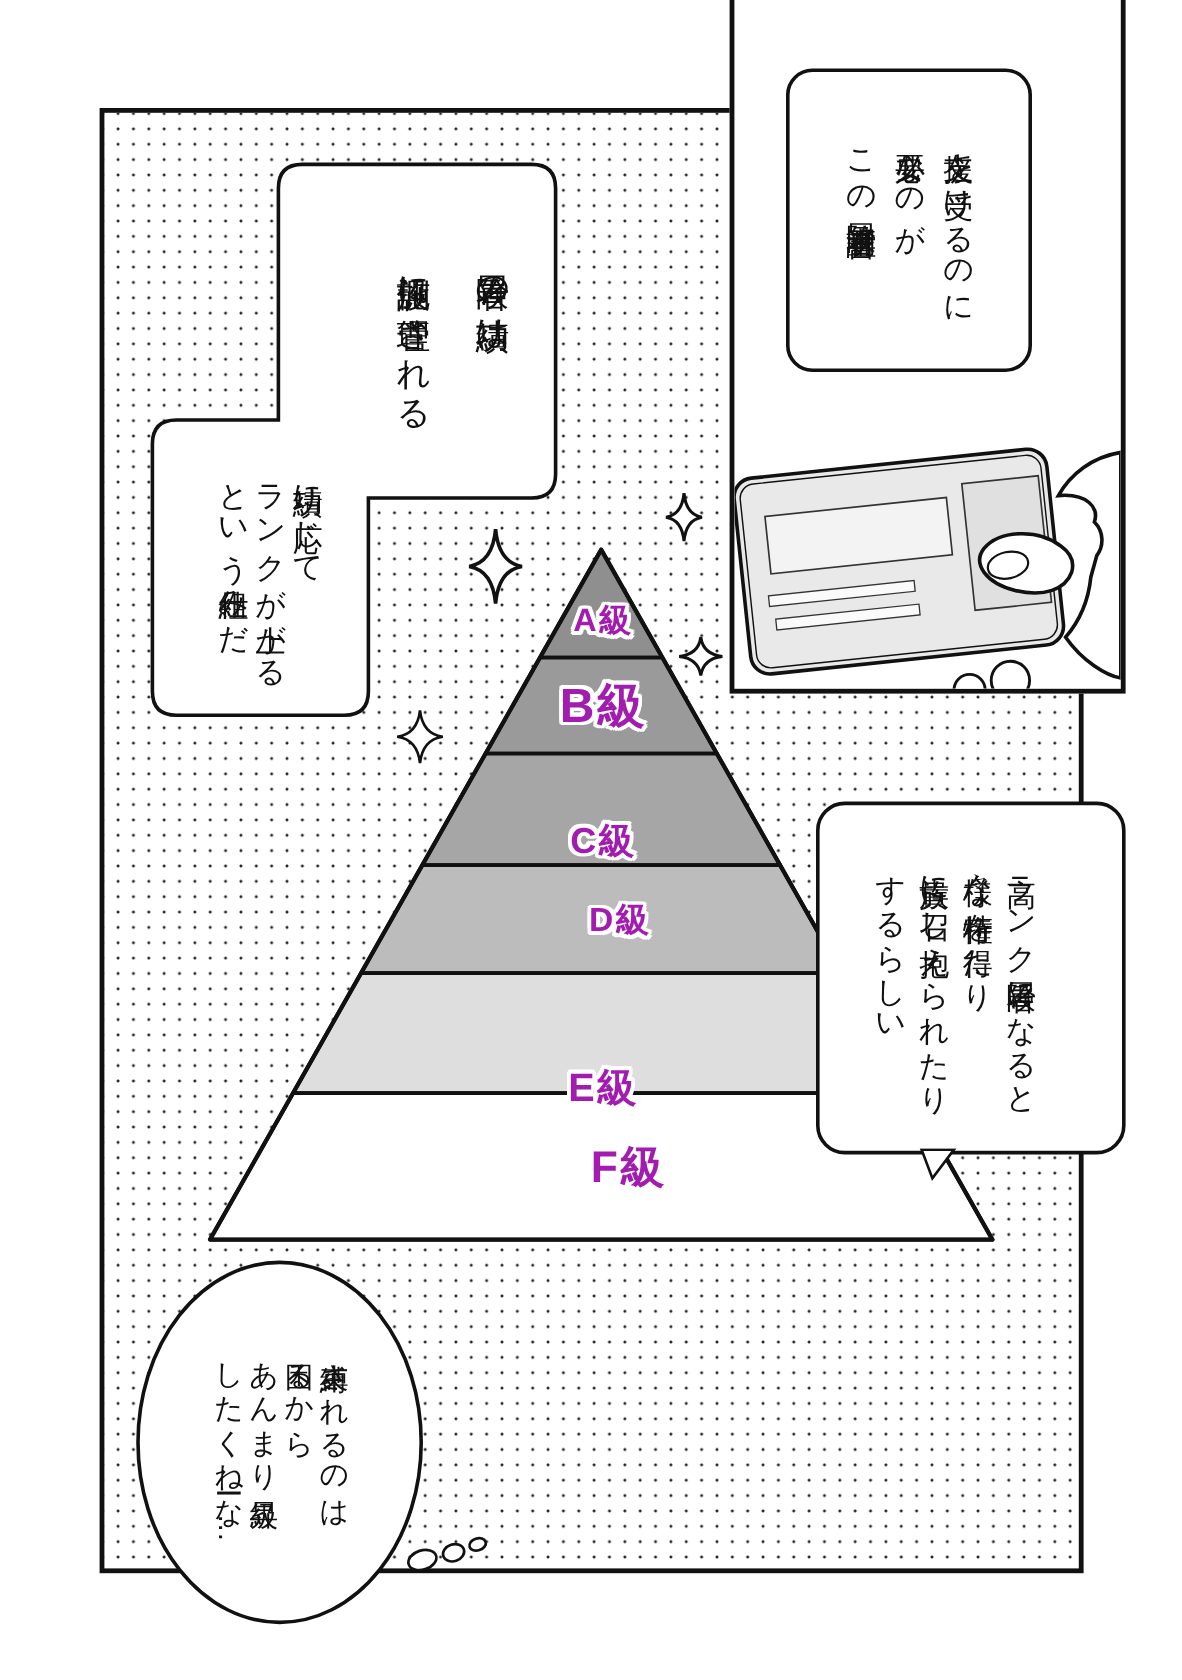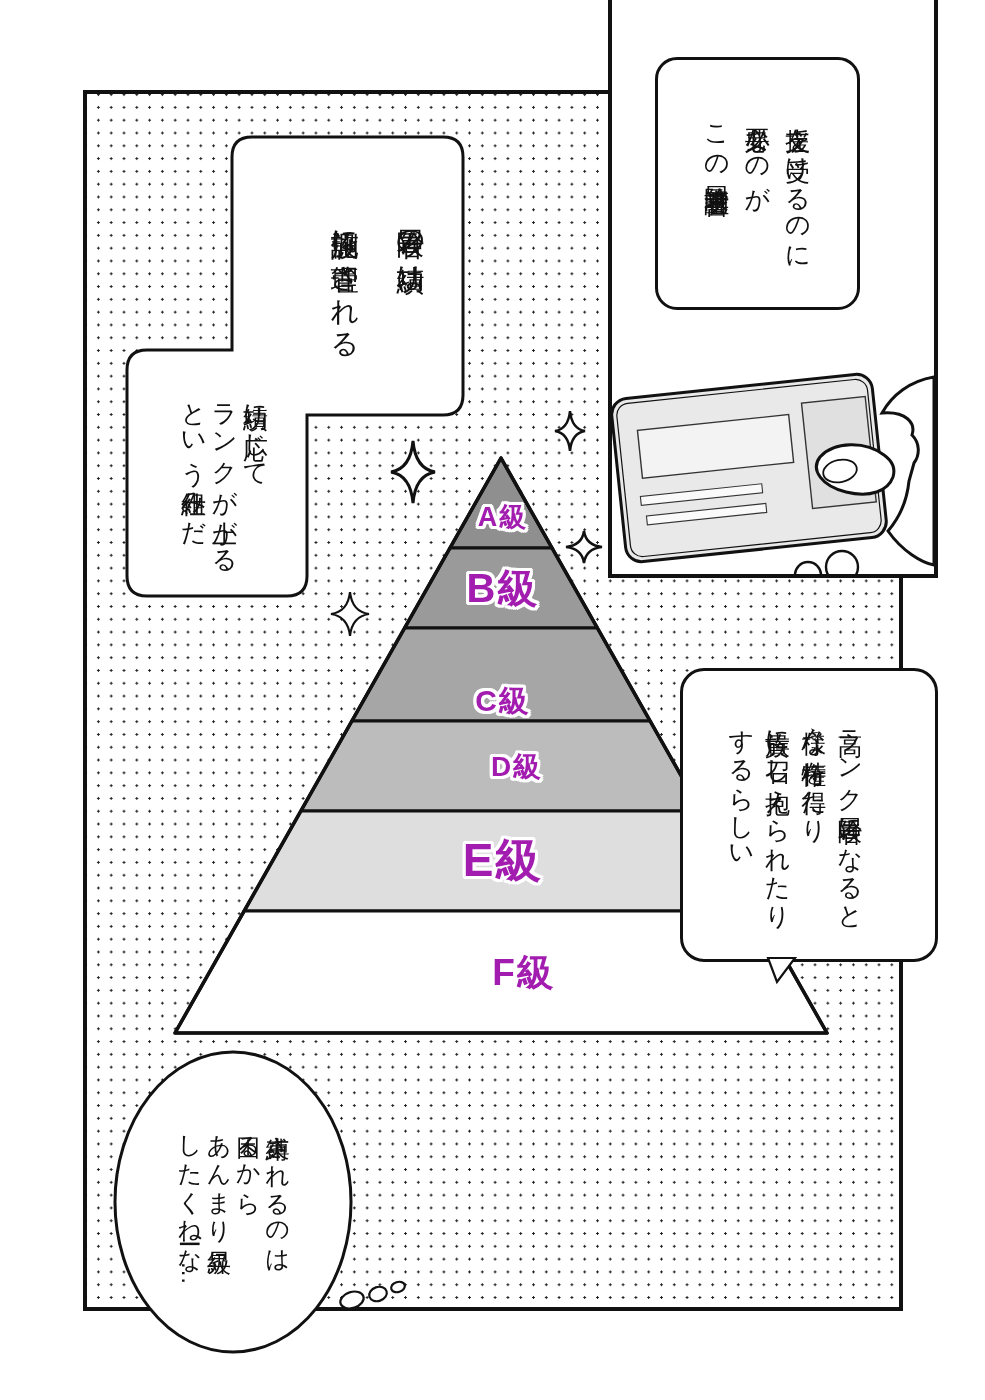--- a/index.html
+++ b/index.html
@@ -102,21 +102,21 @@
         <path d="M 350 592 Q 352.09 611.58 369 614 Q 352.09 616.42 350 636
      Q 347.91 616.42 331 614 Q 347.91 611.58 350 592 Z" fill="#fff" stroke="#111" stroke-width="2.2"></path>
       </g>
   </svg>
 
   <div id="pyramid-labels">
       <div class="pyr-label" style="left: 503px; top: 517px; font-size: 27px;">A級</div>
       <div class="pyr-label" style="left: 503px; top: 588px; font-size: 40px;">B級</div>
       <div class="pyr-label" style="left: 503px; top: 673px; font-size: 30px; margin-top: 28px;">C級</div>
       <div class="pyr-label" style="left: 517px; top: 767px; font-size: 28px;">D級</div>
-      <div class="pyr-label" style="left: 503px; top: 861px; font-size: 46px;">E級</div>
+      <div class="pyr-label" style="left: 503px; top: 907px; font-size: 33px;">E級</div>
       <div class="pyr-label" style="left: 503px; top: 973px; font-size: 37px; margin-left: 21px;">F級</div>
     </div>
 
   <div class="tbox tbox-merits">
     <span class="vtext">冒険者の功績は
 施設側に管理される</span>
   </div>
   <div class="tbox tbox-rankup">
     <span class="vtext">功績に応じて
 ランクが上がる

